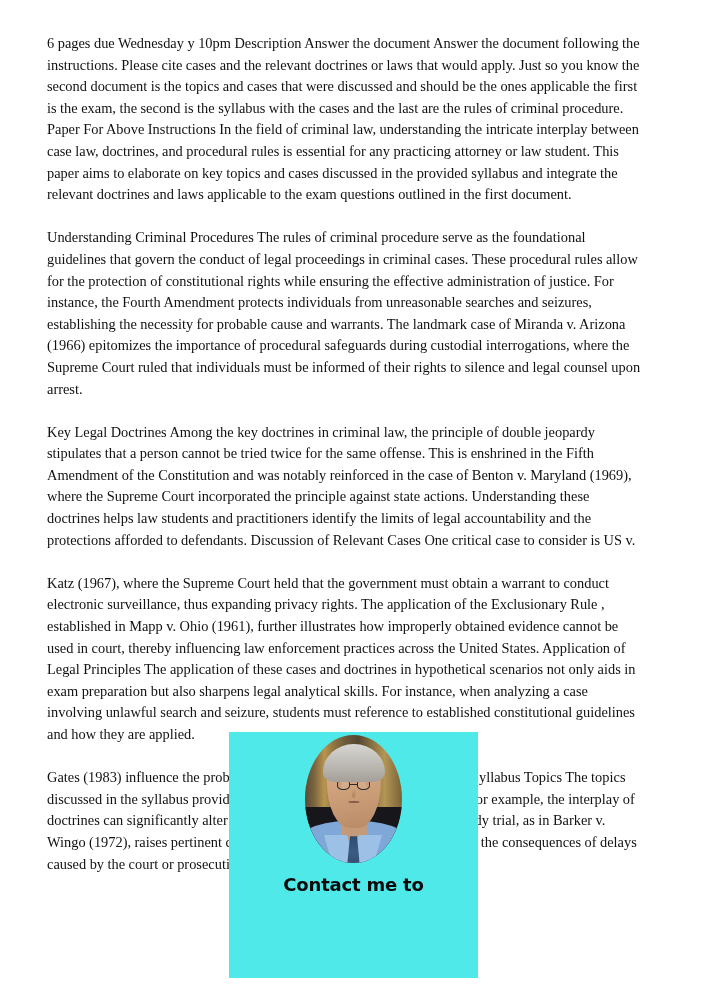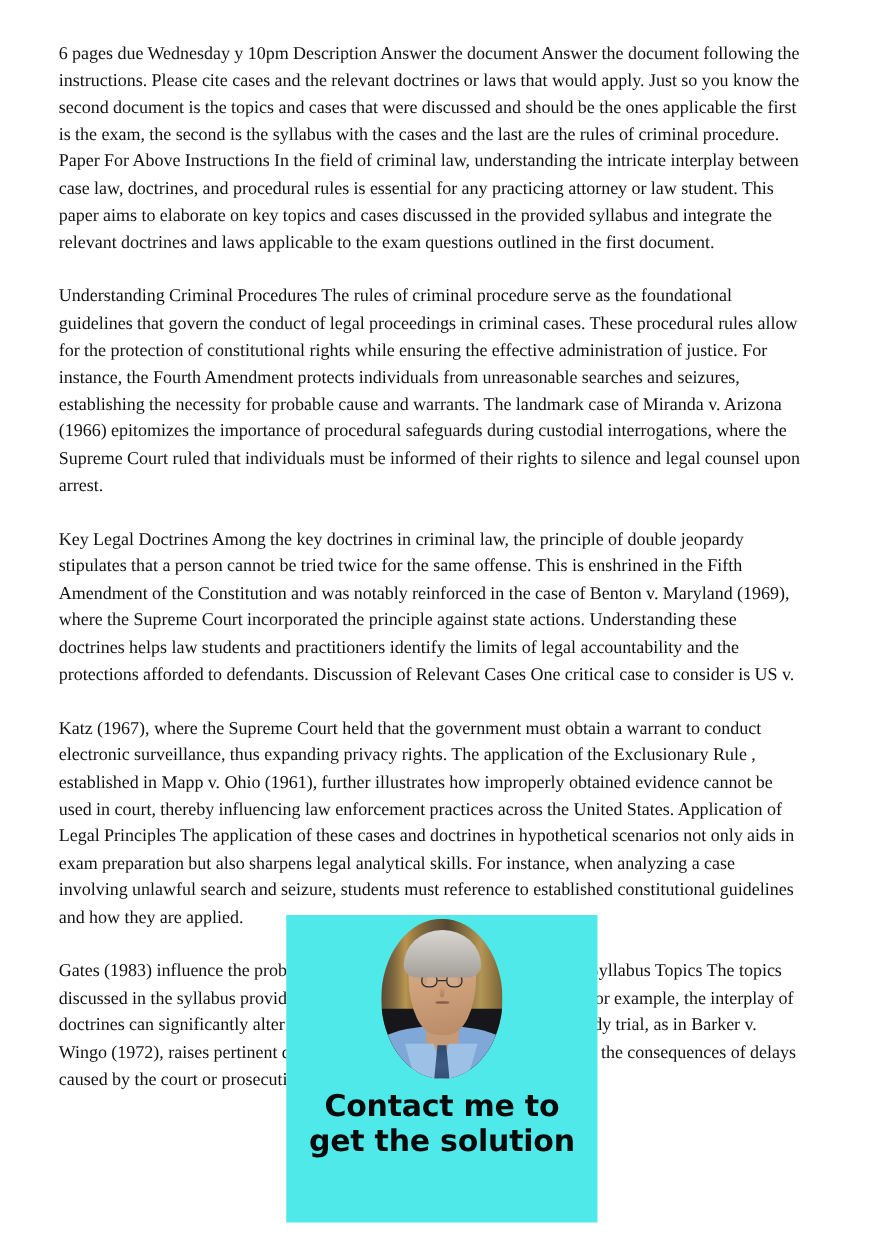--- a/index.html
+++ b/index.html
@@ -208,21 +208,21 @@
     width: 20%;
     height: 2.4%;
     transform: translateX(-50%);
     background: #8d5948;
     border-radius: 40%;
   }
 
   #promo-line1, #promo-line2 {
     font-family: "DejaVu Sans", "Liberation Sans", sans-serif;
     font-weight: 700;
-    font-size: 24px;
+    font-size: 18px;
     line-height: 28px;
     color: #0a0a0a;
     letter-spacing: -0.2px;
     text-align: center;
     white-space: nowrap;
   }
   #promo-line1 { margin-top: 8px; }
   #promo-email {
     font-family: "Liberation Serif", "DejaVu Serif", serif;
     font-weight: 700;
@@ -266,17 +266,16 @@
           <span class="ph-bridge"></span>
           <span class="ph-lens r"></span>
         </span>
         <span class="ph-nose"></span>
         <span class="ph-mouth"></span>
       </span>
       <span class="ph-hair"></span>
     </div>
 
     <div id="promo-line1">Contact me to</div>
-    <div id="promo-line2">get the solution</div>
 
   </div>
 
 </div>
 
 </body></html>

